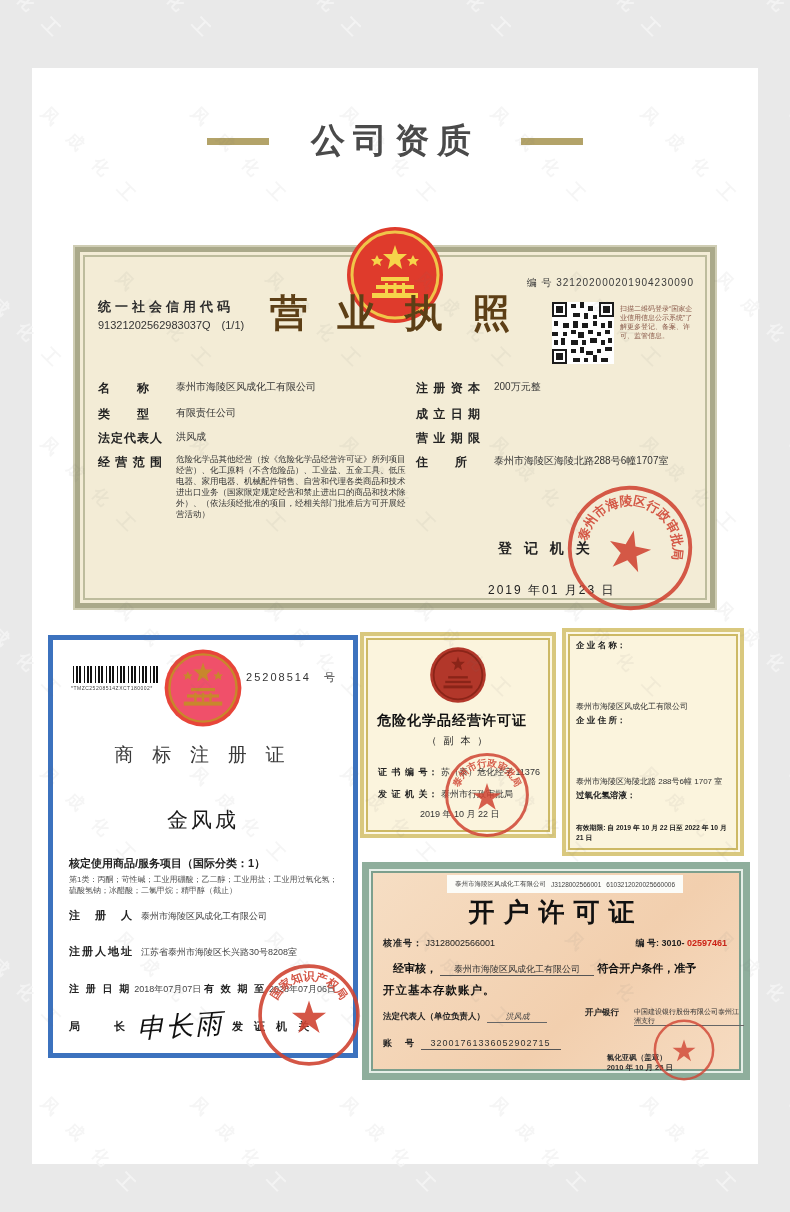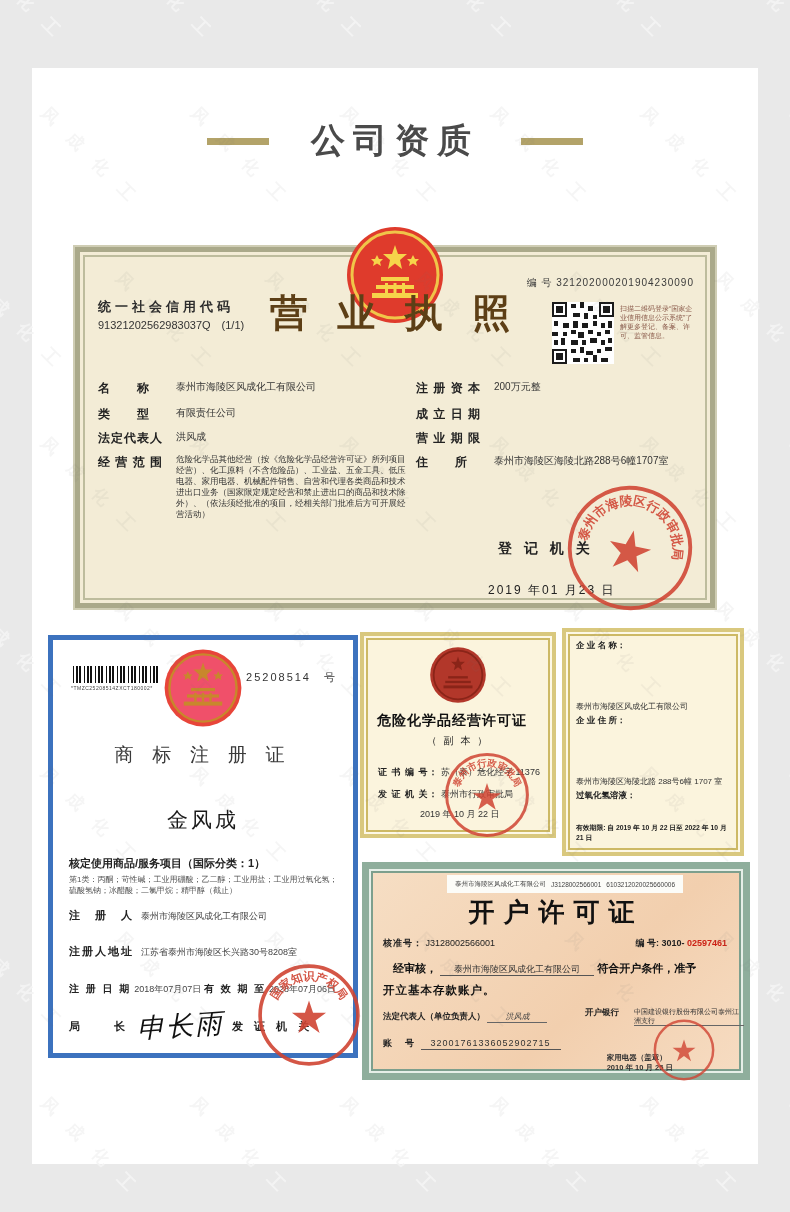--- a/index.html
+++ b/index.html
@@ -428,21 +428,21 @@
       </div>
       <div class="abs ap-bank">
         <span class="lbl">开户银行</span>
         <span class="val">中国建设银行股份有限公司泰州江洲支行</span>
       </div>
       <div class="abs ap-acct">
         <span>账　号</span>
         <span class="uline">32001761336052902715</span>
       </div>
       <div class="abs ap-issue">
-        <div>家用电器（盖章）</div>
+        <div>氯化亚砜（盖章）</div>
         <div>2010 年 10 月 25 日</div>
       </div>
       <svg class="abs seal seal-sm" viewBox="0 0 100 100">
         <circle cx="50" cy="50" r="47" fill="none" stroke="#d04433" stroke-width="4"></circle>
         <polygon points="50,33 54.4,46.4 68.5,46.4 57,54.7 61.4,68.1 50,59.8 38.6,68.1 43,54.7 31.5,46.4 45.6,46.4" fill="#d04433"></polygon>
       </svg>
     </div>
 
   </div>
 

